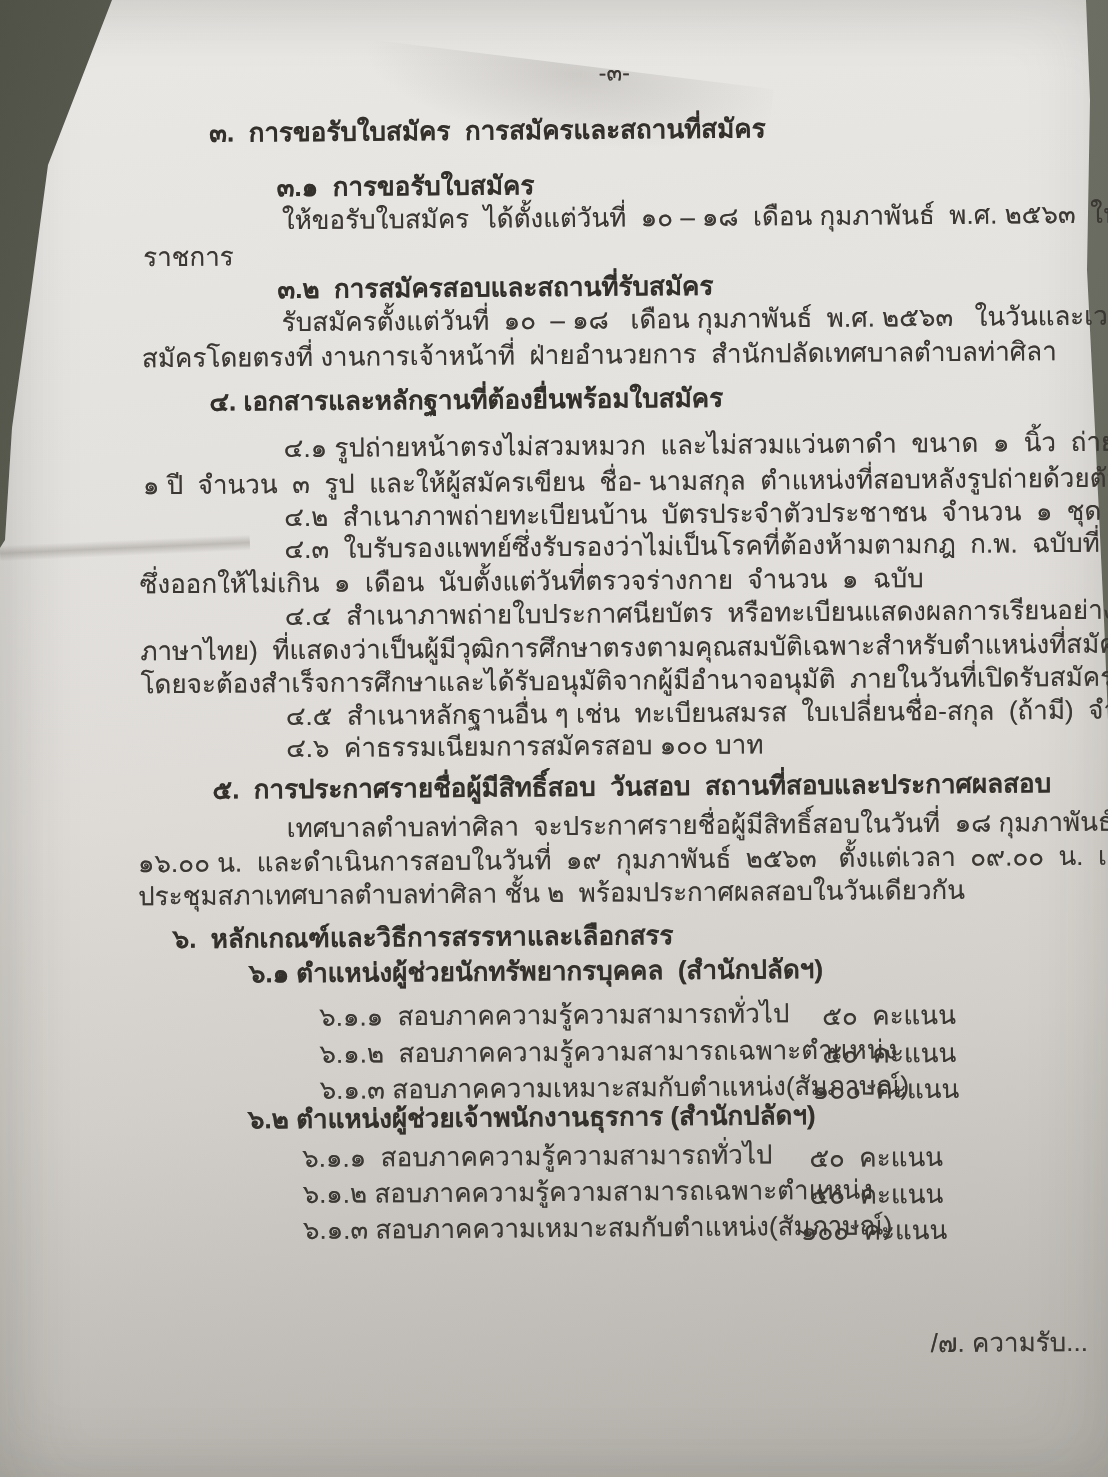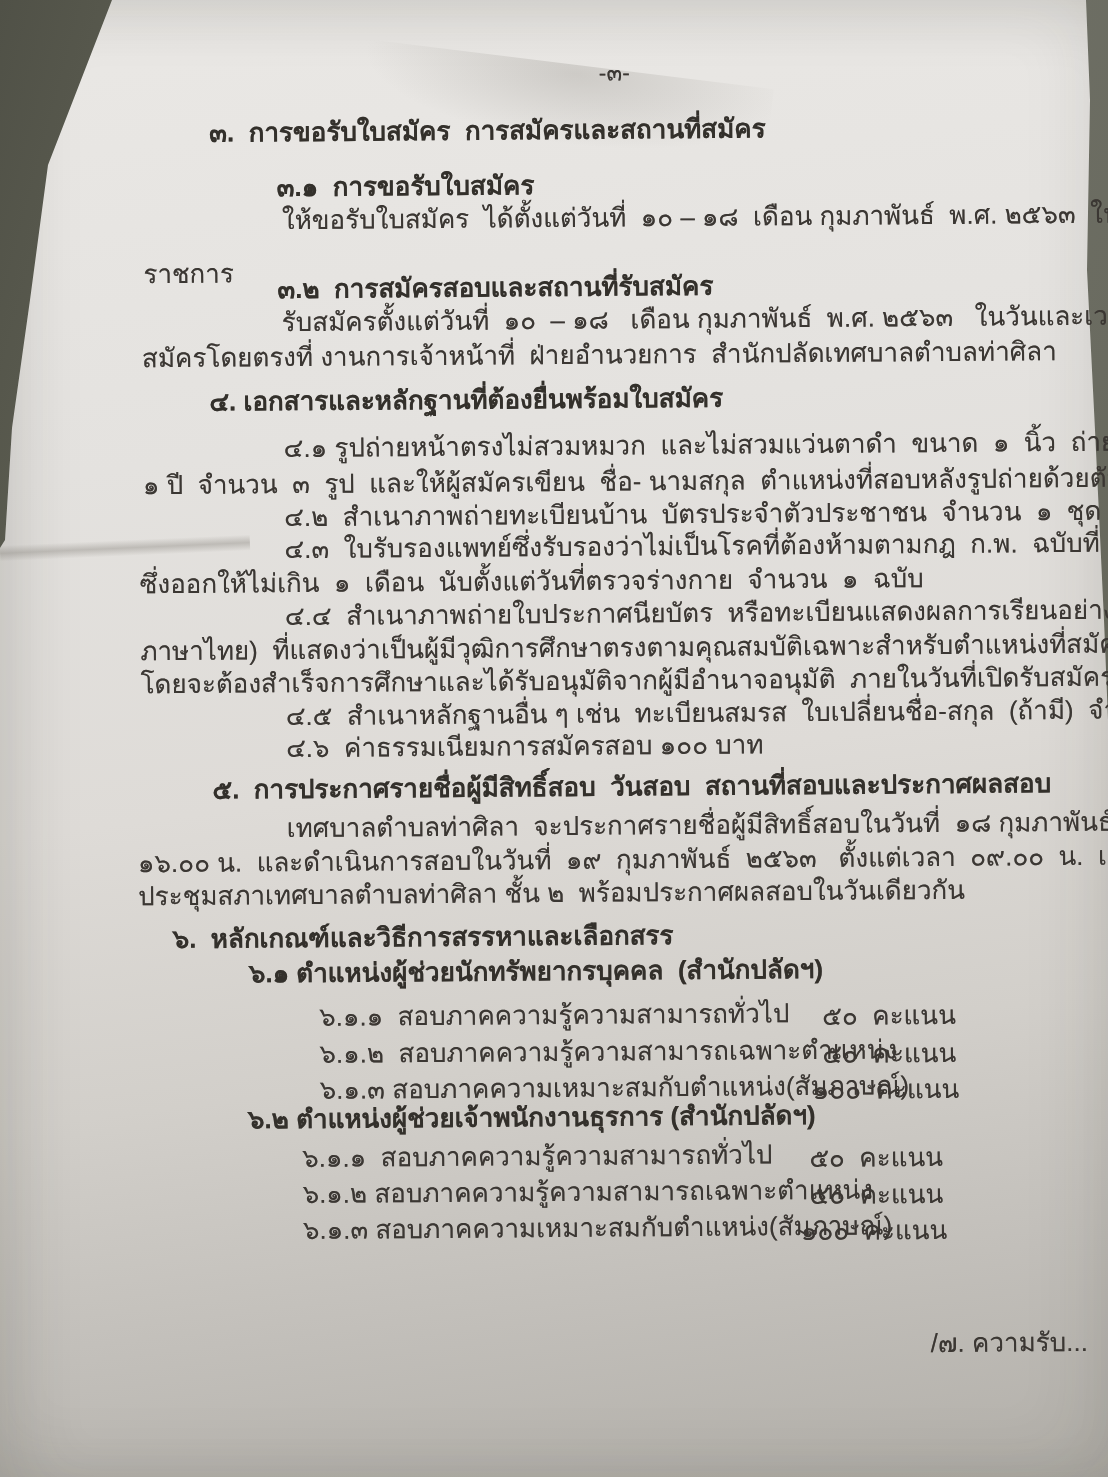--- a/index.html
+++ b/index.html
@@ -59,21 +59,21 @@
   <div id="crease-left" class="crease"></div>
 
   <div id="content">
 
     <div class="ln small" style="left:604px;top:57px;">-๓-</div>
 
     <div class="ln b" style="left:214px;top:114px;">๓.  การขอรับใบสมัคร  การสมัครและสถานที่สมัคร</div>
 
     <div class="ln b" style="left:281px;top:169px;">๓.๑  การขอรับใบสมัคร</div>
     <div class="ln" style="left:286px;top:202px;">ให้ขอรับใบสมัคร  ได้ตั้งแต่วันที่  ๑๐ – ๑๘  เดือน กุมภาพันธ์  พ.ศ. ๒๕๖๓  ในวันและเวลา</div>
-    <div class="ln" style="left:147px;top:238px;margin-top:17px;">ราชการ</div>
+    <div class="ln" style="left:147px;top:238px;">ราชการ</div>
 
     <div class="ln b" style="left:281px;top:271px;">๓.๒  การสมัครสอบและสถานที่รับสมัคร</div>
     <div class="ln" style="left:285px;top:304px;">รับสมัครตั้งแต่วันที่  ๑๐  – ๑๘   เดือน กุมภาพันธ์  พ.ศ. ๒๕๖๓   ในวันและเวลาราชการ  โดย</div>
     <div class="ln" style="left:145px;top:339px;">สมัครโดยตรงที่ งานการเจ้าหน้าที่  ฝ่ายอำนวยการ  สำนักปลัดเทศบาลตำบลท่าศิลา</div>
 
     <div class="ln b" style="left:212px;top:383px;">๔. เอกสารและหลักฐานที่ต้องยื่นพร้อมใบสมัคร</div>
     <div class="ln" style="left:286px;top:430px;">๔.๑ รูปถ่ายหน้าตรงไม่สวมหมวก  และไม่สวมแว่นตาดำ  ขนาด  ๑  นิ้ว  ถ่ายครั้งเดียวกันไม่เกิน</div>
     <div class="ln" style="left:145px;top:466px;">๑ ปี  จำนวน  ๓  รูป  และให้ผู้สมัครเขียน  ชื่อ- นามสกุล  ตำแหน่งที่สอบหลังรูปถ่ายด้วยตัวบรรจง</div>
     <div class="ln" style="left:286px;top:499px;">๔.๒  สำเนาภาพถ่ายทะเบียนบ้าน  บัตรประจำตัวประชาชน  จำนวน  ๑  ชุด</div>
     <div class="ln" style="left:286px;top:531px;">๔.๓  ใบรับรองแพทย์ซึ่งรับรองว่าไม่เป็นโรคที่ต้องห้ามตามกฎ  ก.พ.  ฉบับที่ ๓  (พ.ศ.  ๒๕๓๕ )</div>

